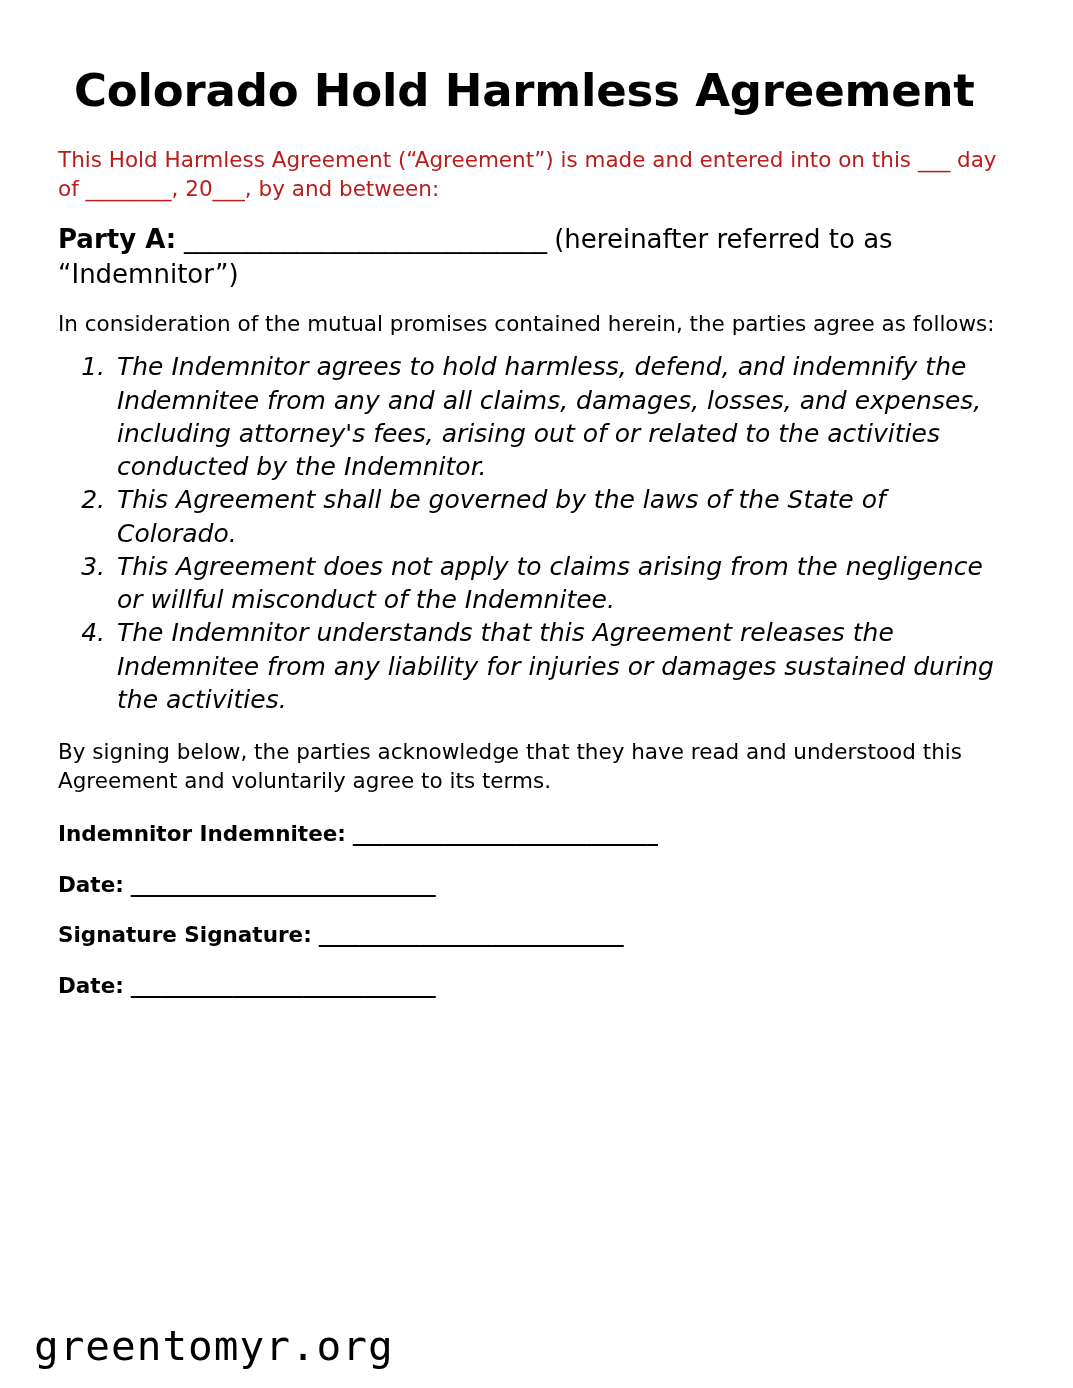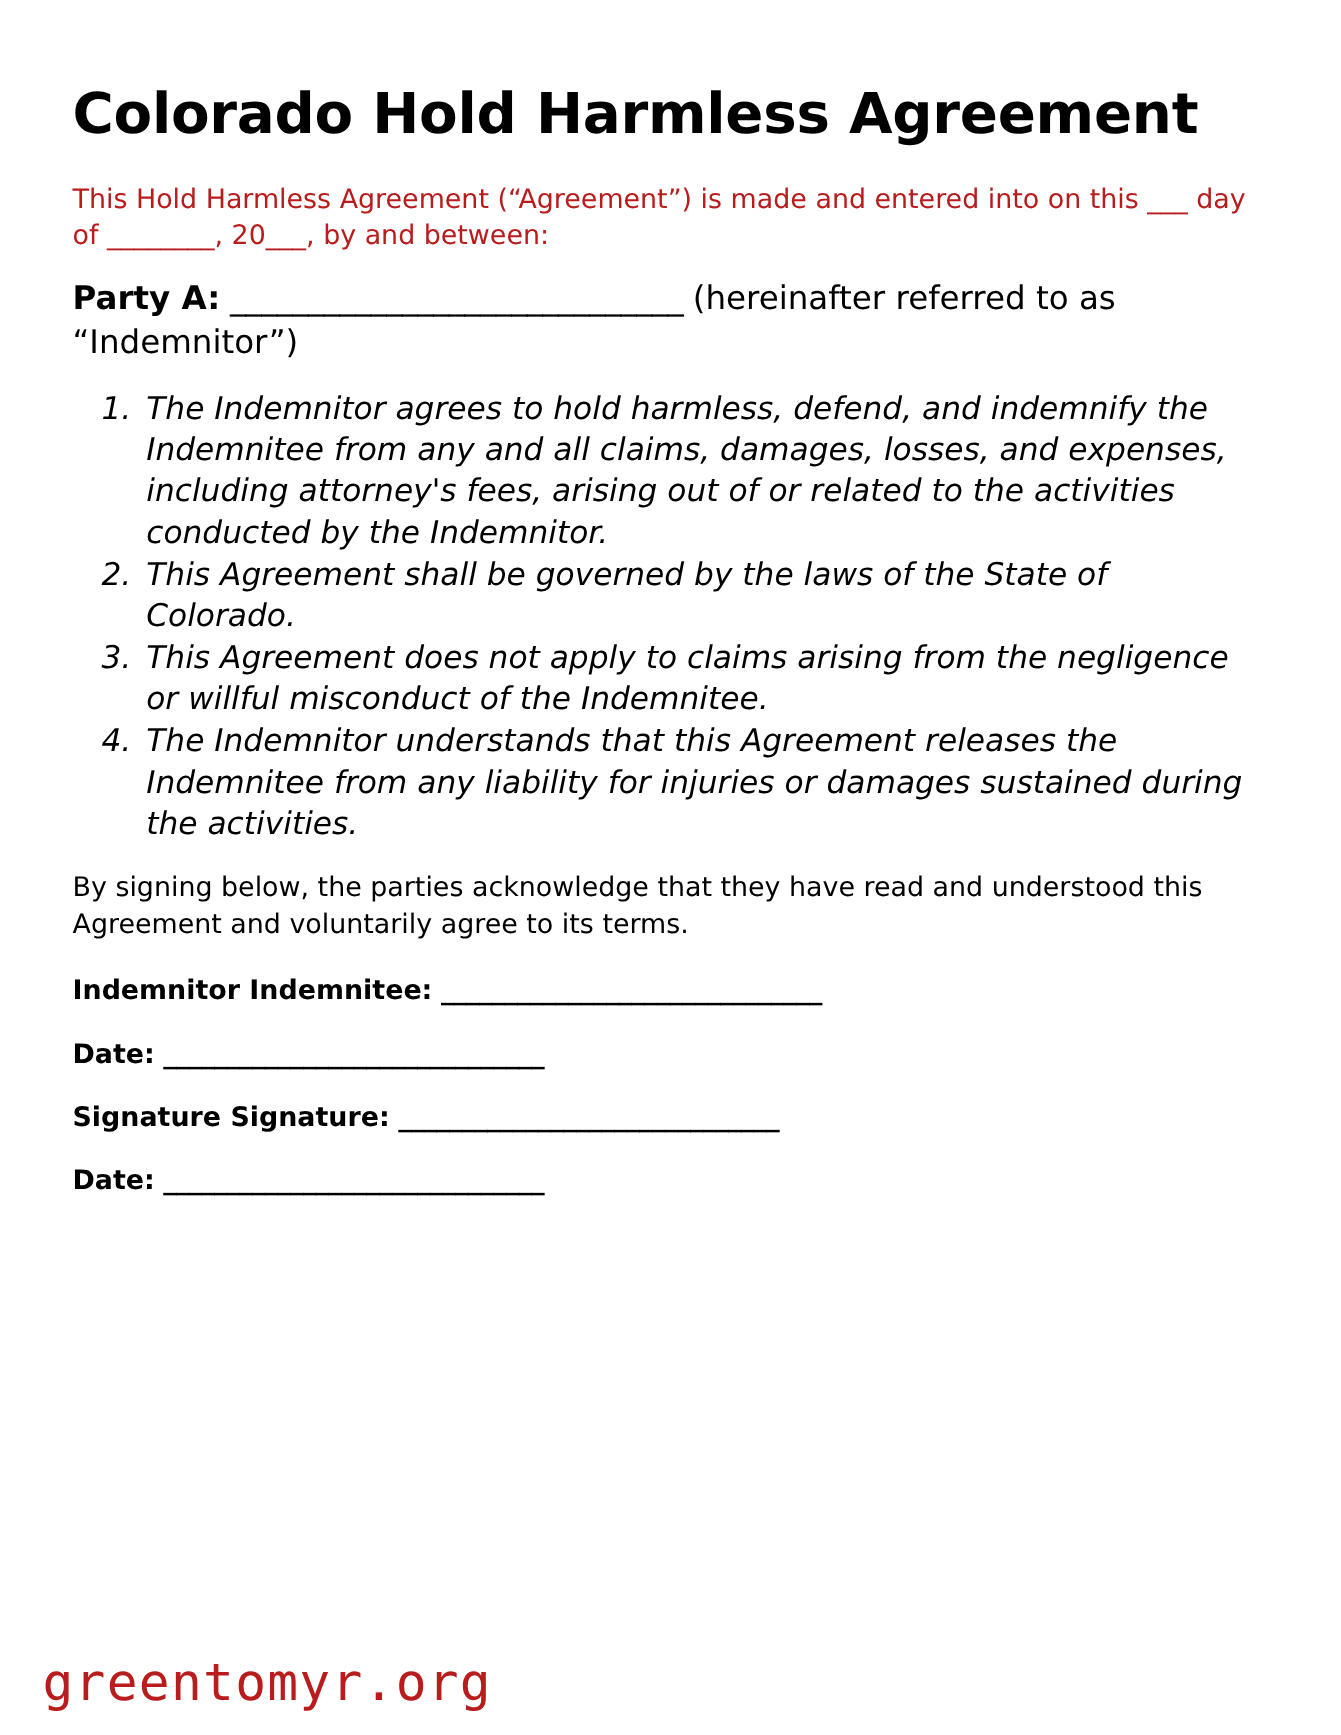--- a/index.html
+++ b/index.html
@@ -30,21 +30,21 @@
     top: 66px;
     width: 955px;
   }
 
   .doc-title {
     font-family: "DejaVu Sans", sans-serif;
     font-weight: bold;
     font-size: 45px;
     line-height: 1.12;
     letter-spacing: -0.2px;
-    margin: 0 0 30px 0;
+    margin: 0 0 30px 16px;
     color: #000;
   }
 
   .para {
     font-size: 21.5px;
     line-height: 1.34;
     margin: 0 0 18px 0;
     color: #b91c1c;
     font-family: "DejaVu Sans", sans-serif;
   }
@@ -98,40 +98,41 @@
     letter-spacing: -0.6px;
   }
 
   .footer-watermark {
     position: absolute;
     left: 34px;
     top: 1322px;
     font-family: "DejaVu Sans Mono", monospace;
     font-size: 41px;
     letter-spacing: 1px;
-    color: #b91c1c;
+    color: #000000;
     white-space: nowrap;
   }
 </style>
 </head>
 <body>
 
 <div class="page">
 
   <div class="content">
 
     <h1 class="doc-title">Colorado Hold Harmless Agreement</h1>
 
     <p class="para">This Hold Harmless Agreement (“Agreement”) is made and entered into on this ___ day of ________, 20___, by and between:</p>
 
     <p class="party-line">
       <span class="party-label">Party A:</span><span class="blank"> _____________________________ </span><span>(hereinafter referred to as “Indemnitor”)</span>
     </p>
 
 
+    <p class="consider">In consideration of the mutual promises contained herein, the parties agree as follows:</p>
 
     <ol class="terms">
       <li>The Indemnitor agrees to hold harmless, defend, and indemnify the Indemnitee from any and all claims, damages, losses, and expenses, including attorney's fees, arising out of or related to the activities conducted by the Indemnitor.</li>
       <li>This Agreement shall be governed by the laws of the State of Colorado.</li>
       <li>This Agreement does not apply to claims arising from the negligence or willful misconduct of the Indemnitee.</li>
       <li>The Indemnitor understands that this Agreement releases the Indemnitee from any liability for injuries or damages sustained during the activities.</li>
     </ol>
 
     <p class="closing">By signing below, the parties acknowledge that they have read and understood this Agreement and voluntarily agree to its terms.</p>
 

